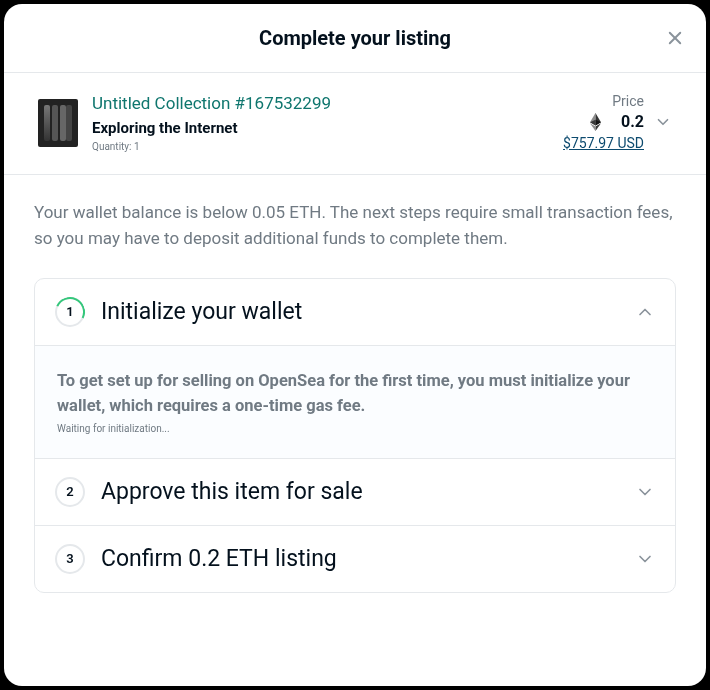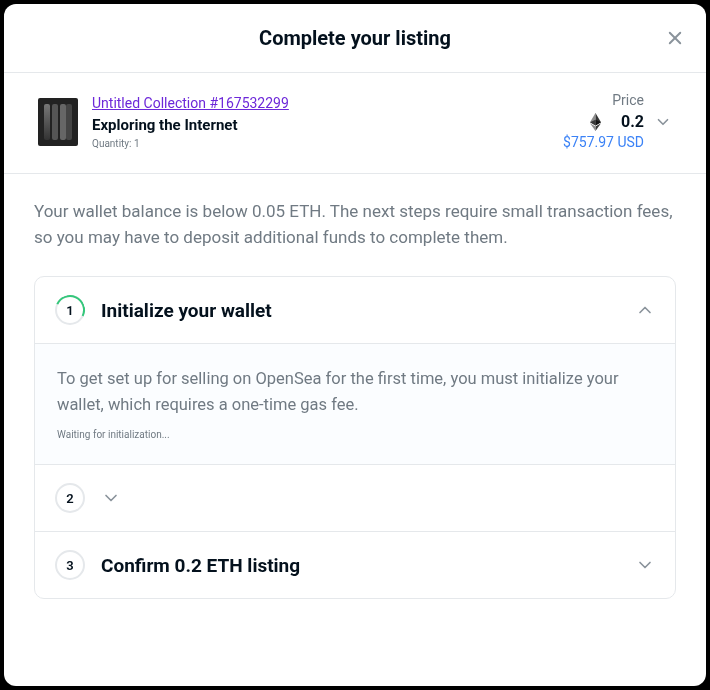--- a/index.html
+++ b/index.html
@@ -1,21 +1,21 @@
 <!DOCTYPE html>
 <html><head>
   <meta charset="utf-8">
   <style>
     * { box-sizing: border-box; margin: 0; padding: 0; }
     html, body { width: 710px; height: 690px; font-family: -apple-system, BlinkMacSystemFont, "Segoe UI", Roboto, sans-serif; background: #000; }
     .modal {
       position: absolute;
       top: 4px; left: 4px; right: 4px; bottom: 4px;
       background: #fff;
-      border-radius: 12px;
+      border-radius: 18px;
       overflow: hidden;
       display: flex;
       flex-direction: column;
     }
     .modal-header {
       position: relative;
       display: flex;
       align-items: center;
       justify-content: center;
       padding: 22px 24px;
@@ -49,28 +49,28 @@
       overflow: hidden;
     }
     .thumb::before {
       content:"";
       position:absolute; left:6px; top:6px; width:6px; height:36px;
       background: linear-gradient(180deg,#777,#333);
       border-radius:2px;
       box-shadow: 8px 0 0 #555, 16px 0 0 #666, 22px 0 0 #444;
     }
     .summary-left { flex: 1; }
-    .collection { font-size: 14px; color: #6d28d9; line-height: 1.5; text-decoration: underline; }
+    .collection { font-size: 17px; color: #0f766e; line-height: 1.5; }
     .item-name { font-size: 15px; font-weight: 700; color: #04111d; line-height: 1.5; }
     .quantity { font-size: 10px; color: #707a83; line-height: 1.5; }
     .summary-right { text-align: right; display: flex; align-items: center; gap: 10px; }
     .price-block { text-align: right; margin-left: 24px; }
     .price-label { font-size: 14px; color: #707a83; line-height: 1.4; }
     .price-row { display: flex; align-items: center; justify-content: flex-end; gap: 20px; font-size: 16px; font-weight: 700; color: #04111d; line-height: 1.4; }
-    .usd { font-size: 14px; color: #3b82f6; line-height: 1.4; }
+    .usd { font-size: 14px; color: #0c4a6e; line-height: 1.4; text-decoration: underline; }
     .chev { color: #8a939b; }
     .body { padding: 24px 30px 26px 30px; }
     .warning {
       font-size: 17px;
       color: #707a83;
       line-height: 1.55;
       margin-bottom: 26px;
     }
     .steps {
       border: 1px solid #e5e8eb;
@@ -104,35 +104,36 @@
       position: absolute;
       top: -2px; left: -2px; right: -2px; bottom: -2px;
       border-radius: 50%;
       border: 2px solid transparent;
       border-top-color: #34c77b;
       border-right-color: #34c77b;
       transform: rotate(-20deg);
     }
     .step-title {
       flex: 1;
-      font-size: 19px;
-      font-weight: 700;
+      font-size: 23px;
+      font-weight: 400;
       color: #04111d;
     }
     .step-chev { color: #8a939b; }
     .step-body {
       background: #fbfdff;
       border-top: 1px solid #e5e8eb;
       padding: 22px 22px 24px 22px;
     }
     .step-desc {
       font-size: 16.5px;
       color: #707a83;
       line-height: 1.55;
-      margin-bottom: 12px;
+      margin-bottom: 4px;
+      font-weight: bold;
     }
     .step-status {
       font-size: 10px;
       color: #707a83;
     }
     svg { display: block; }
   </style>
 </head>
 <body>
 
@@ -196,20 +197,21 @@
         </div>
         <div class="step-body">
           <div class="step-desc">To get set up for selling on OpenSea for the first time, you must initialize your wallet, which requires a one-time gas fee.</div>
           <div class="step-status">Waiting for initialization...</div>
         </div>
       </div>
 
       <div class="step">
         <div class="step-header">
           <div class="step-num">2</div>
+          <div class="step-title">Approve this item for sale</div>
           <div class="step-chev">
             <svg width="20" height="20" viewBox="0 0 24 24" fill="none" stroke="currentColor" stroke-width="2" stroke-linecap="round" stroke-linejoin="round">
                 <polyline points="6 9 12 15 18 9"></polyline>
               </svg>
           </div>
         </div>
       </div>
 
       <div class="step">
         <div class="step-header">

